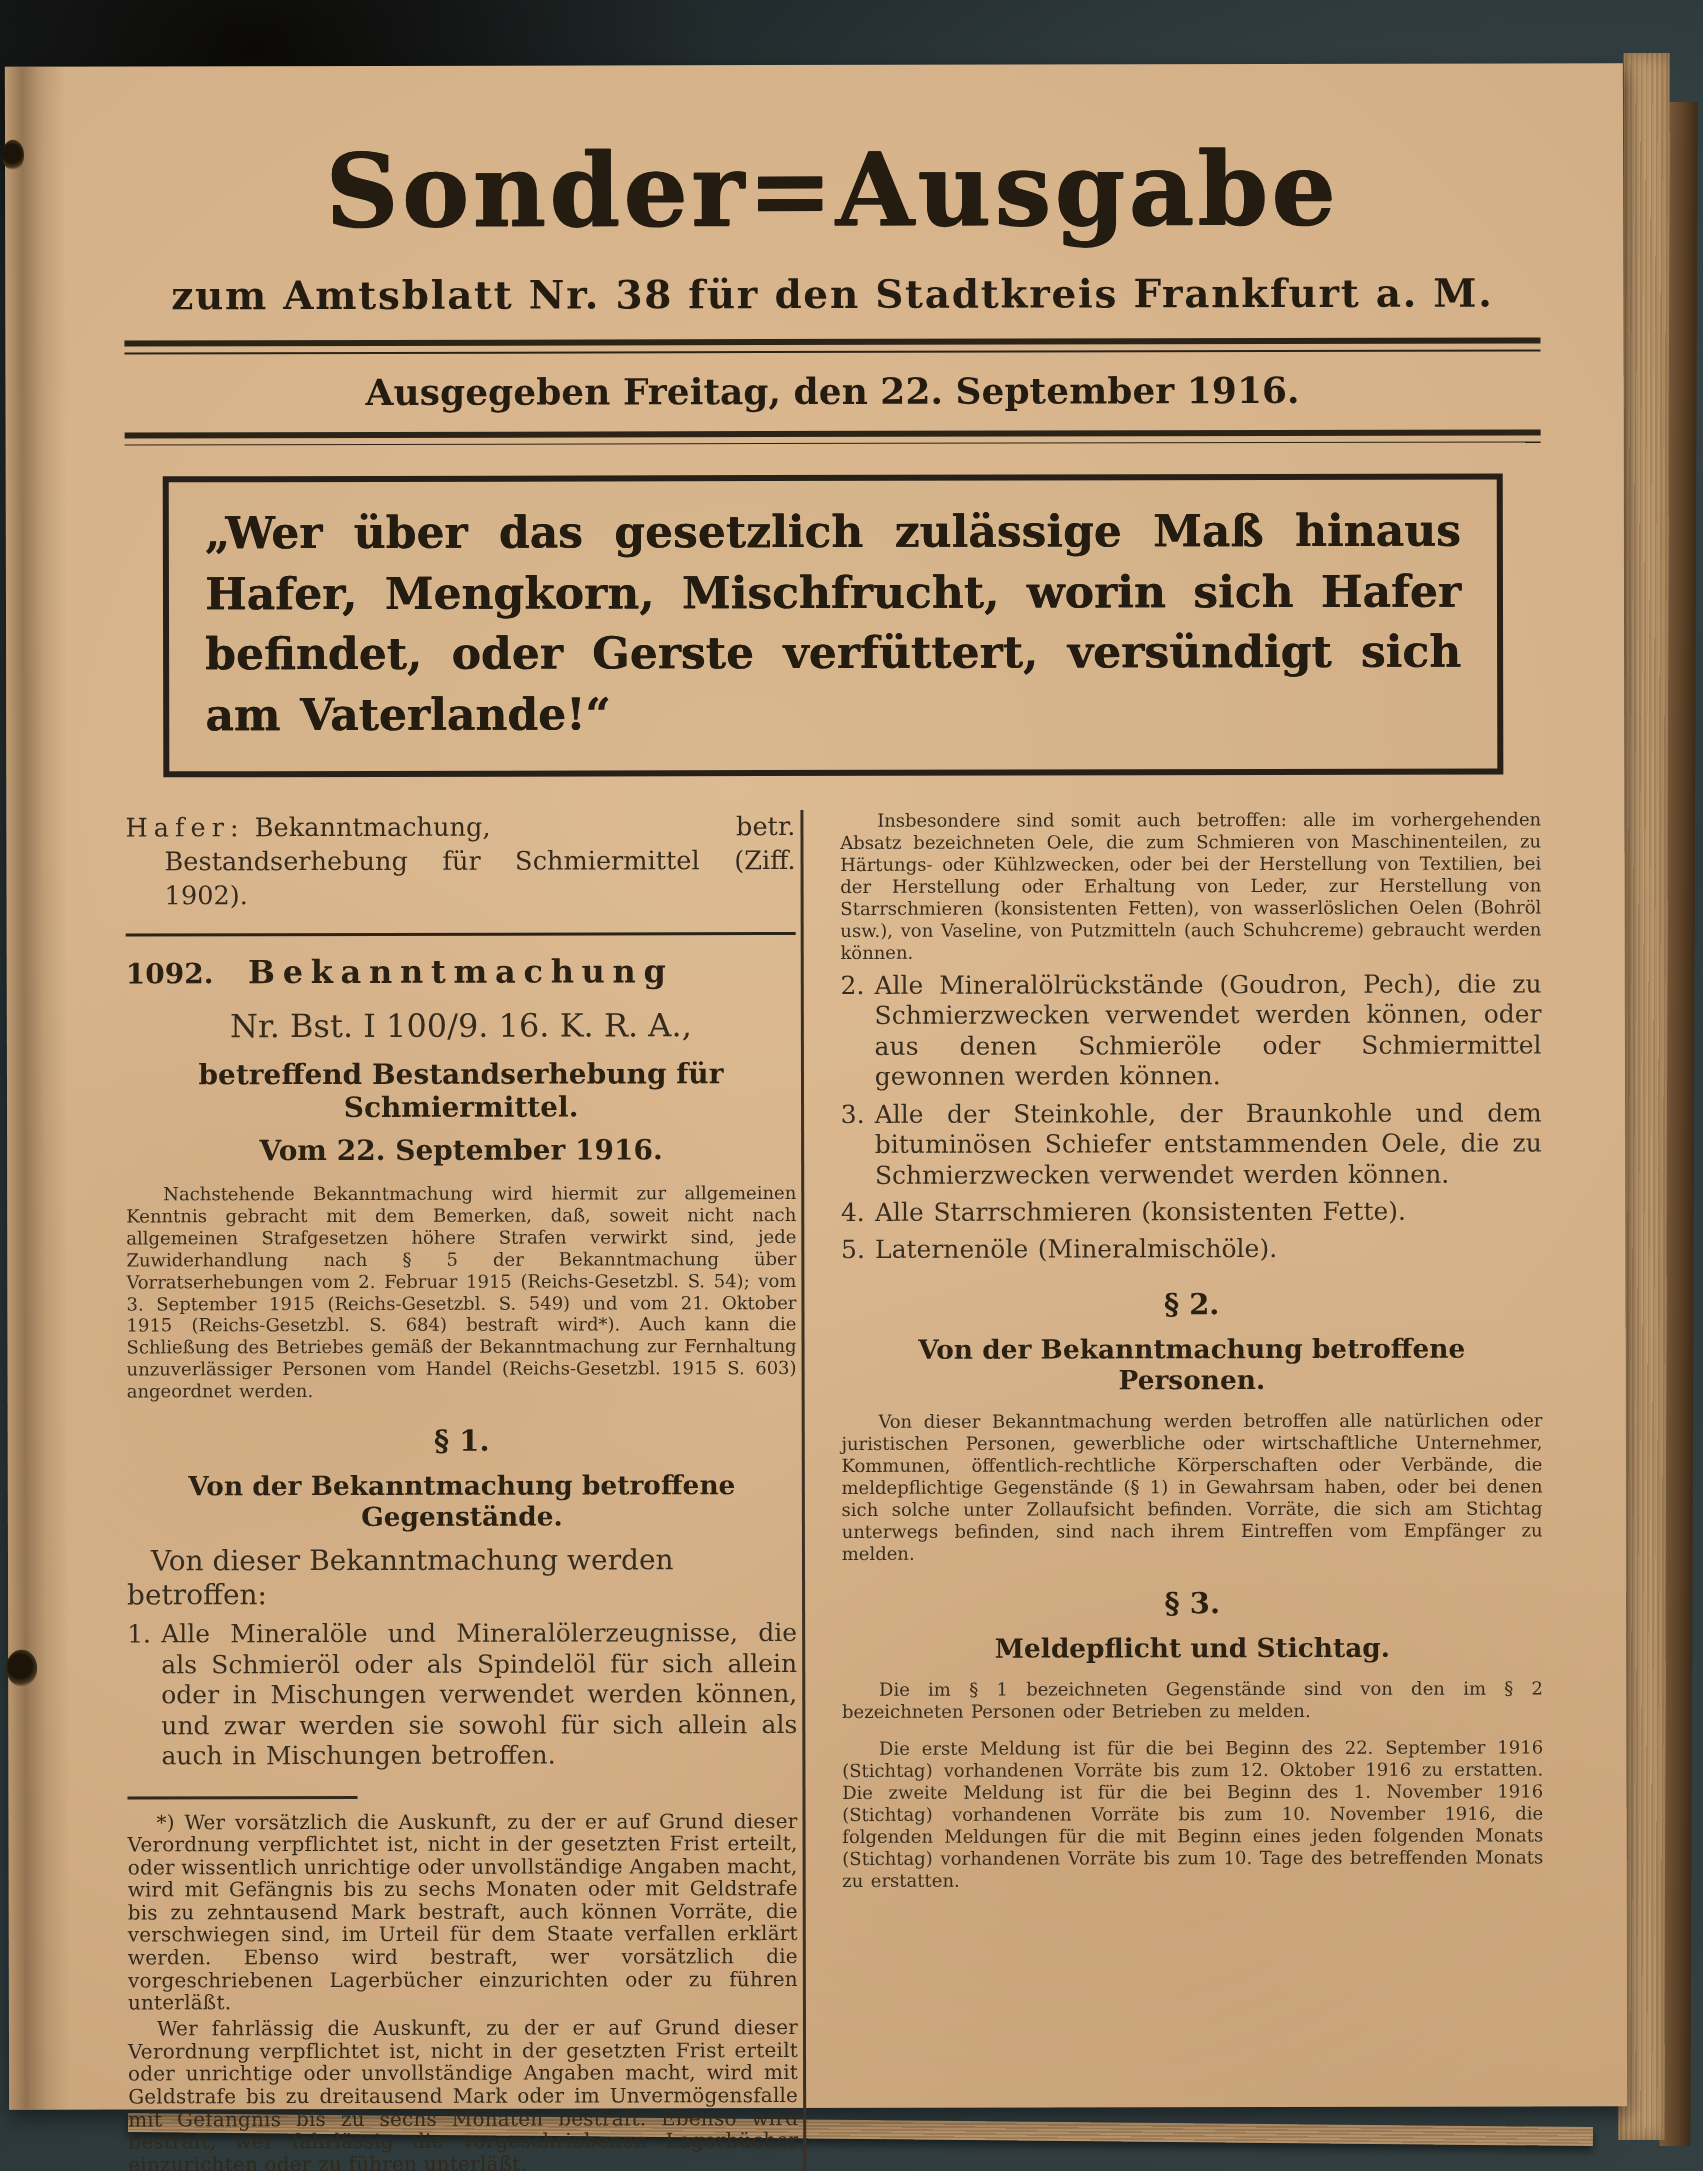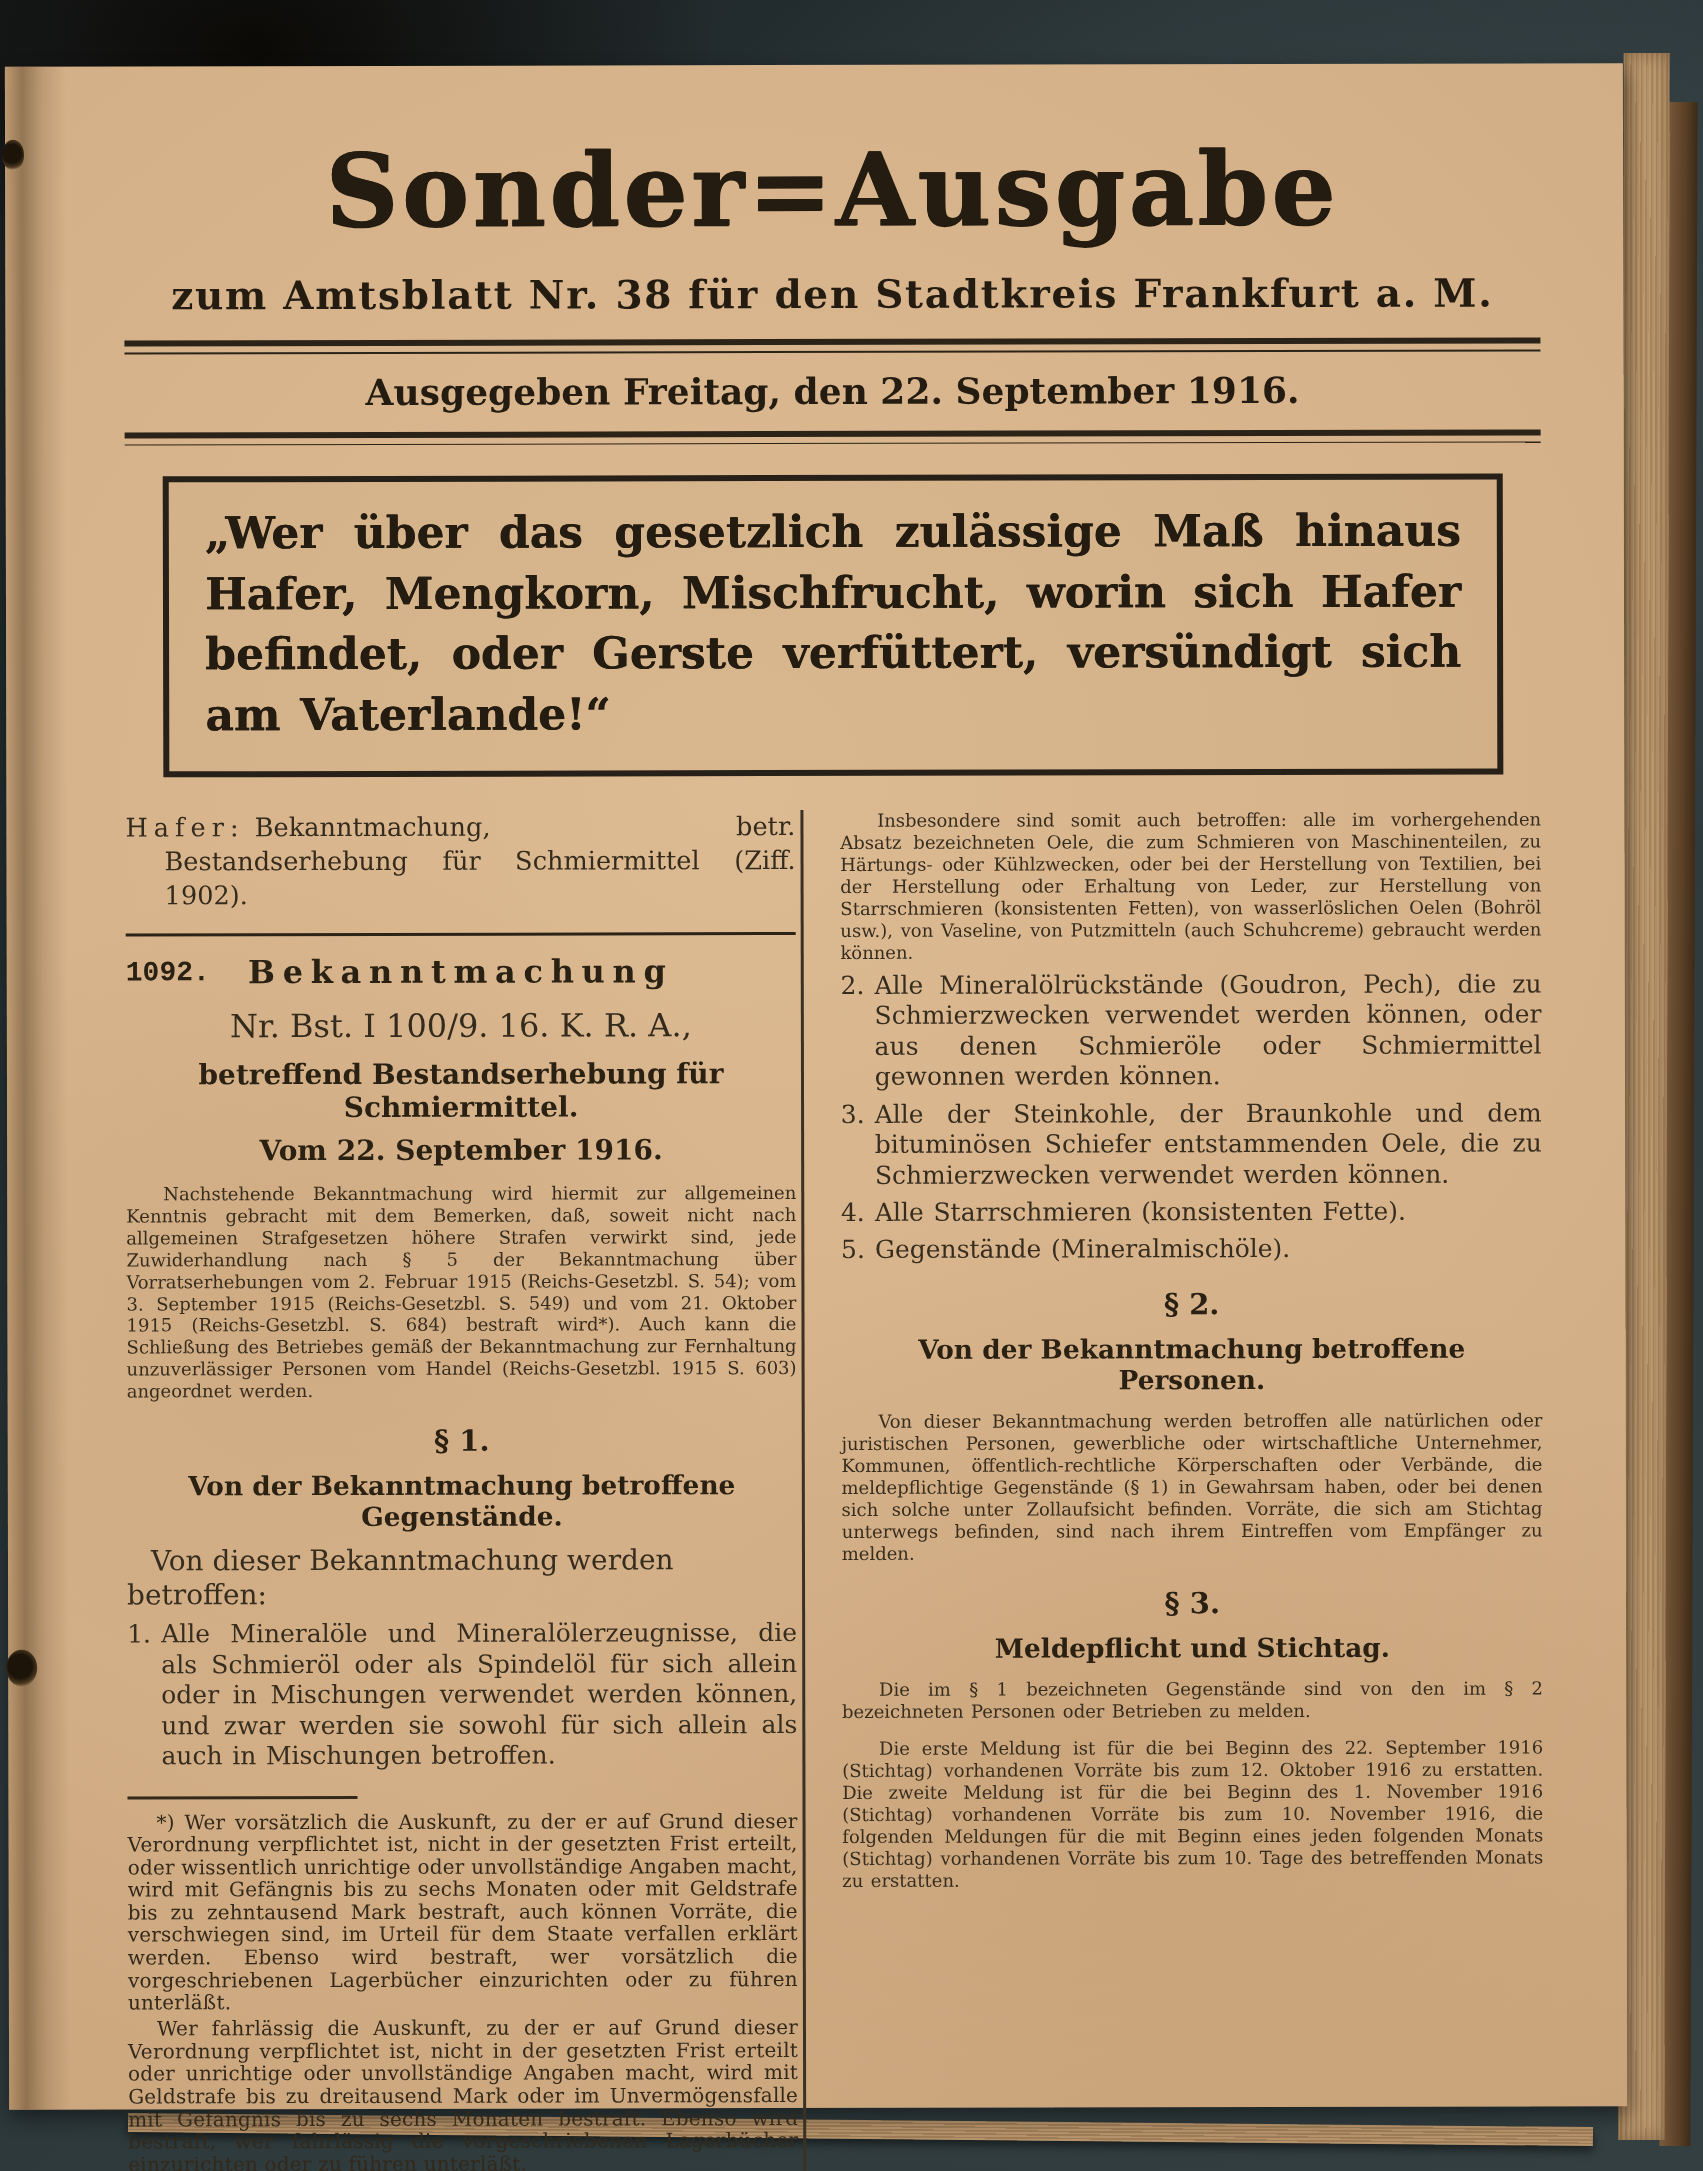--- a/index.html
+++ b/index.html
@@ -85,21 +85,21 @@
   .col-left{width:670px;flex:none;}
   .divider{width:2.6px;background:#3a3124;margin-left:5.1px;margin-right:37px;flex:none;}
   .col-right{width:701px;flex:none;}
   .spaced{letter-spacing:6px;margin-right:10.2px;}
   .inhalt{
     margin:0;font-size:25.6px;line-height:1.32;text-align:justify;
     padding-left:39px;text-indent:-39px;color:#342b1d;
   }
   .inhalt-rule{height:3.4px;background:#2b2318;margin:20.4px 0 17px;}
   .art-head{position:relative;text-align:center;margin-top:3.4px;color:#2a2113;}
-  .art-num{position:absolute;left:0;top:3.4px;font-size:28px;font-weight:bold;letter-spacing:0;font-family:Liberation Mono, monospace;}
+  .art-num{position:absolute;left:0;top:3.4px;font-size:28px;font-weight:bold;letter-spacing:0;}
   .art-title{font-size:32px;font-weight:bold;letter-spacing:7.7px;text-align:center;}
   .art-ref{text-align:center;font-size:32px;margin-top:15.3px;color:#342b1d;}
   .art-subject{text-align:center;font-size:28px;font-weight:bold;margin-top:13.6px;color:#2a2113;}
   .art-date{text-align:center;font-size:28px;font-weight:bold;margin-top:10.2px;color:#2a2113;}
   .body-par{
     margin:15.3px 0 0;font-size:18px;line-height:1.22;text-align:justify;
     text-indent:37px;color:#362d1f;word-spacing:1.7px;
   }
   .sec-num{text-align:center;font-size:29px;font-weight:bold;margin-top:22px;color:#2a2113;}
   .sec-title{text-align:center;font-size:26.4px;font-weight:bold;margin-top:12px;color:#2a2113;}
@@ -186,21 +186,21 @@
         <div class="nitem">
           <span class="nitem-num">3.</span>
           <span class="nitem-text">Alle der Steinkohle, der Braunkohle und dem bituminösen Schiefer entstammenden Oele, die zu Schmierzwecken verwendet werden können.</span>
         </div>
         <div class="nitem">
           <span class="nitem-num">4.</span>
           <span class="nitem-text">Alle Starrschmieren (konsistenten Fette).</span>
         </div>
         <div class="nitem">
           <span class="nitem-num">5.</span>
-          <span class="nitem-text">Gegenstände (Mineralmischöle).</span>
+          <span class="nitem-text">Laternenöle (Mineralmischöle).</span>
         </div>
 
         <div class="sec-num">§ 2.</div>
         <div class="sec-title">Von der Bekanntmachung betroffene Personen.</div>
         <p class="body-par">Von dieser Bekanntmachung werden betroffen alle natürlichen oder juristischen Personen, gewerbliche oder wirtschaftliche Unternehmer, Kommunen, öffentlich-rechtliche Körperschaften oder Verbände, die meldepflichtige Gegenstände (§ 1) in Gewahrsam haben, oder bei denen sich solche unter Zollaufsicht befinden. Vorräte, die sich am Stichtag unterwegs befinden, sind nach ihrem Eintreffen vom Empfänger zu melden.</p>
 
         <div class="sec-num">§ 3.</div>
         <div class="sec-title">Meldepflicht und Stichtag.</div>
         <p class="body-par">Die im § 1 bezeichneten Gegenstände sind von den im § 2 bezeichneten Personen oder Betrieben zu melden.</p>
         <p class="body-par">Die erste Meldung ist für die bei Beginn des 22. September 1916 (Stichtag) vorhandenen Vorräte bis zum 12. Oktober 1916 zu erstatten. Die zweite Meldung ist für die bei Beginn des 1. November 1916 (Stichtag) vorhandenen Vorräte bis zum 10. November 1916, die folgenden Meldungen für die mit Beginn eines jeden folgenden Monats (Stichtag) vorhandenen Vorräte bis zum 10. Tage des betreffenden Monats zu erstatten.</p>

